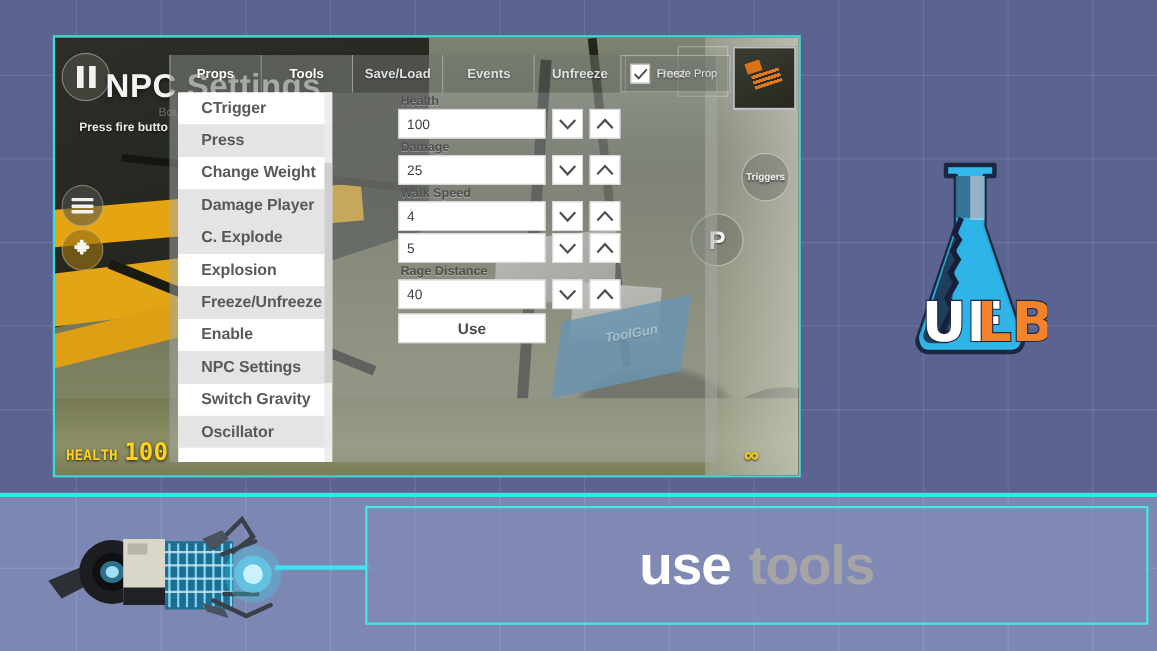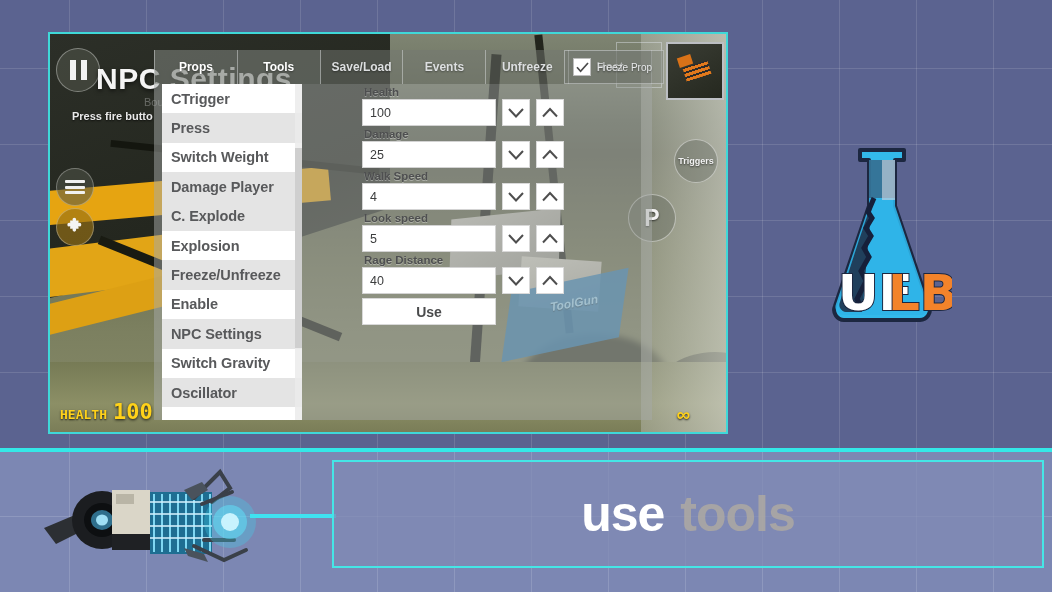--- a/index.html
+++ b/index.html
@@ -249,21 +249,21 @@
     position:absolute; left:104px; top:50px; width:498px; height:336px;
     background:rgba(166,170,168,.50);
   }
 
   
   #tool-list {
     position:absolute; left:8px; top:0px; width:140px; height:336px;
     overflow:hidden; background:#fff;
   }
   .li {
-    height:29.4px; display:flex; align-items:center; padding-left:9px;
+    height:29.4px; display:flex; align-items:center; padding-left:21px;
     font-size:14.5px; font-weight:bold; color:#58595b;
     white-space:nowrap; letter-spacing:-.1px;
   }
   .li.alt { background:#e4e4e4; }
   .li.white { background:#ffffff; }
   #list-scrollbar {
     position:absolute; left:141px; top:0; width:7px; height:336px;
     background:rgba(235,235,235,.85);
   }
   #list-thumb {
@@ -403,21 +403,21 @@
         </svg>
       </span>
       <span id="freeze-label">Freeze Prop</span>
     </div>
 
     <div id="modal">
 
       <div id="tool-list">
         <div class="li white">CTrigger</div>
         <div class="li alt">Press</div>
-        <div class="li white">Switch Weight</div>
+        <div class="li white">Change Weight</div>
         <div class="li alt">Damage Player</div>
         <div class="li alt">C. Explode</div>
         <div class="li white">Explosion</div>
         <div class="li alt">Freeze/Unfreeze</div>
         <div class="li white">Enable</div>
         <div class="li alt">NPC Settings</div>
         <div class="li white">Switch Gravity</div>
         <div class="li alt">Oscillator</div>
       </div>
       <div id="list-scrollbar">
@@ -464,21 +464,20 @@
                 <path d="M2 2 L9 9.5 L16 2" fill="none" stroke="#4e4e4e" stroke-width="2"></path>
               </svg>
           </div>
           <div class="step-btn">
             <svg width="18" height="12" viewBox="0 0 18 12">
                 <path d="M2 9.5 L9 2 L16 9.5" fill="none" stroke="#4e4e4e" stroke-width="2"></path>
               </svg>
           </div>
         </div>
 
-        <div class="field-label">Look speed</div>
         <div class="field-row">
           <div class="field-input">5</div>
           <div class="step-btn">
             <svg width="18" height="12" viewBox="0 0 18 12">
                 <path d="M2 2 L9 9.5 L16 2" fill="none" stroke="#4e4e4e" stroke-width="2"></path>
               </svg>
           </div>
           <div class="step-btn">
             <svg width="18" height="12" viewBox="0 0 18 12">
                 <path d="M2 9.5 L9 2 L16 9.5" fill="none" stroke="#4e4e4e" stroke-width="2"></path>

